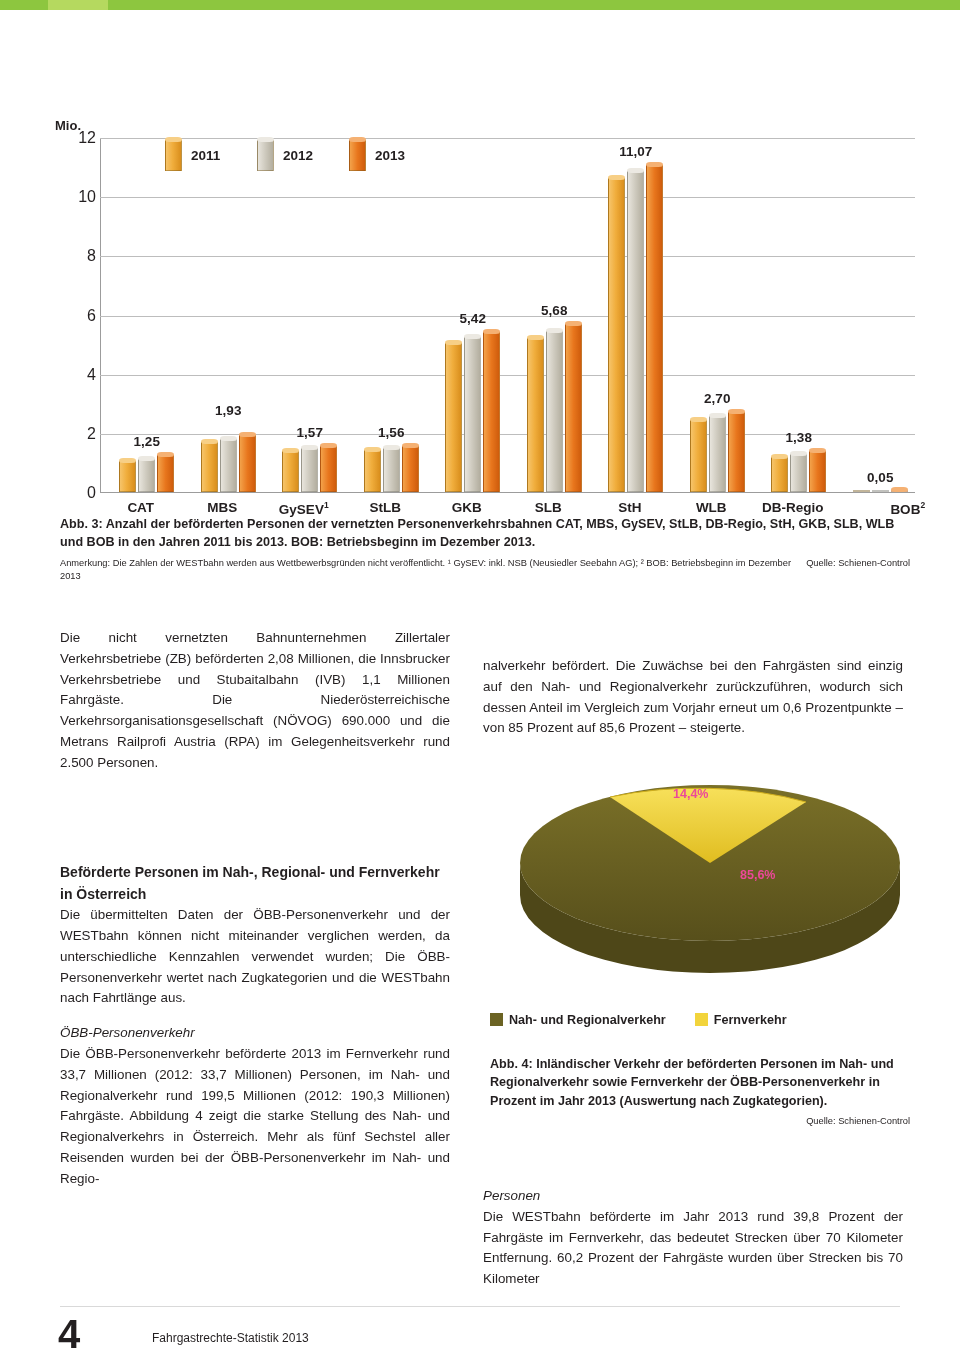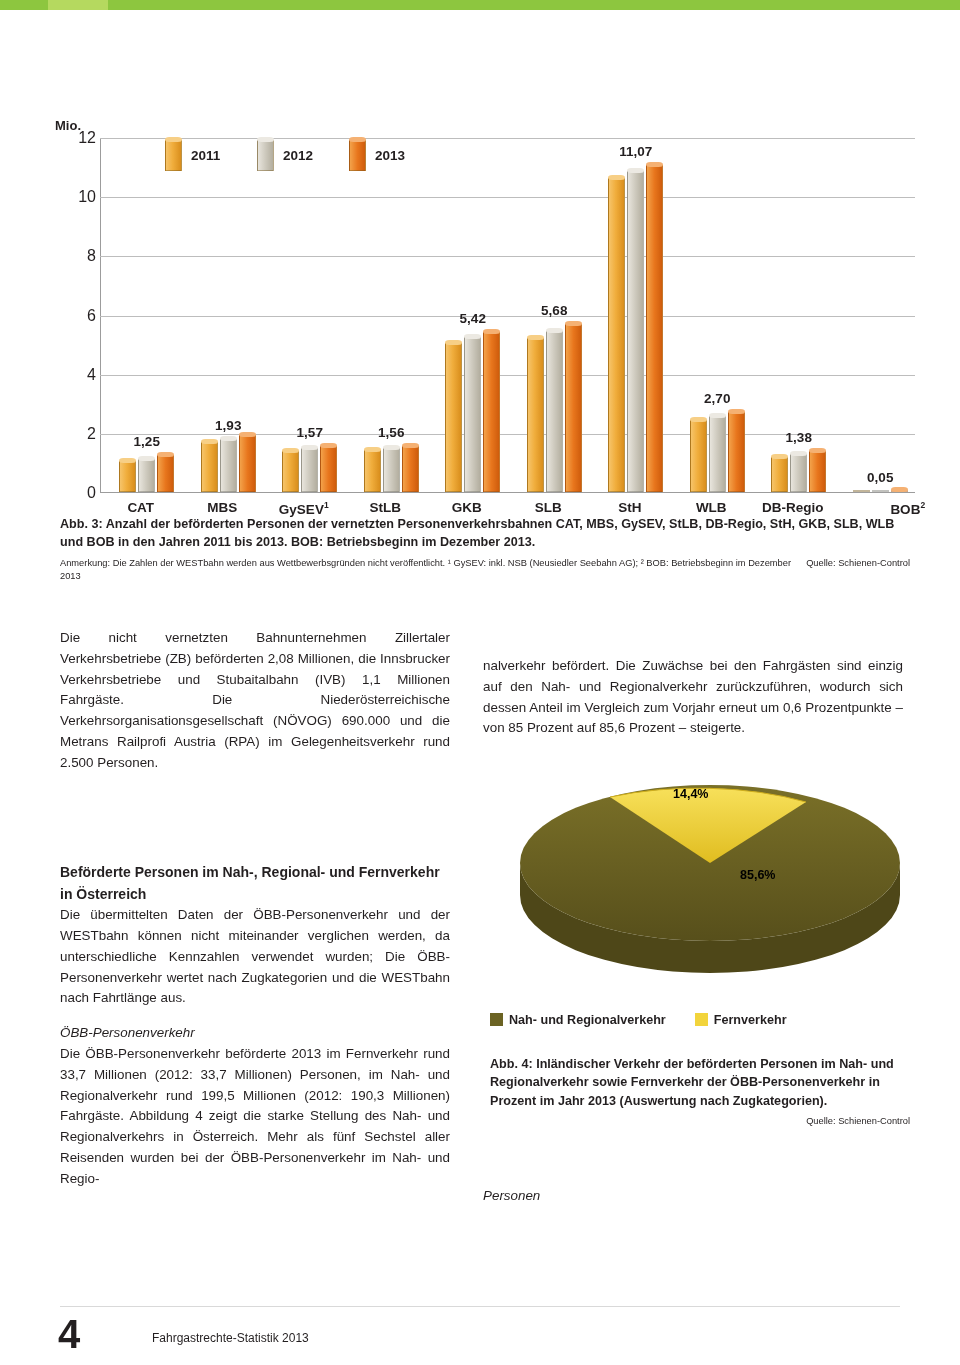--- a/index.html
+++ b/index.html
@@ -55,21 +55,21 @@
 
   
   .colL{position:absolute;left:60px;width:390px;}
   .colR{position:absolute;left:483px;width:420px;margin-top:28px;}
   p.body{font-size:13.4px;line-height:1.55;margin:0 0 0 0;text-align:justify;}
   .h-sub{font-size:14px;font-weight:bold;line-height:1.55;margin:0;}
   .it{font-style:italic;font-size:13.4px;line-height:1.55;margin:0;}
 
   
   .pie-wrap{position:absolute;left:490px;top:745px;width:420px;height:300px;}
-  .pie-label{position:absolute;font-size:12.5px;font-weight:bold;color:#000000;text-align:right;}
+  .pie-label{position:absolute;font-size:12.5px;font-weight:bold;color:#ec4899;text-align:right;}
   .pielegend{position:absolute;left:0;top:268px;font-size:12.6px;font-weight:bold;}
   .pielegend .sw{display:inline-block;width:13px;height:13px;vertical-align:-2px;margin-right:6px;}
 
   .cap2{position:absolute;left:490px;top:1055px;width:420px;}
   .cap2 .t{font-size:12.6px;font-weight:bold;line-height:1.45;}
   .cap2 .q{margin-top:6px;font-size:9.3px;text-align:right;}
 
   
   .footer{position:absolute;left:0;bottom:0;width:960px;height:70px;}
   .pagenum{position:absolute;left:58px;bottom:8px;font-size:40px;font-weight:bold;color:#231f20;}
@@ -121,21 +121,21 @@
           <div class="top"></div>
         </div>
         <div class="bar b2012" style="left: 19px; height: 53.25px;">
           <div class="top"></div>
         </div>
         <div class="bar b2013" style="left: 38px; height: 57.0958px;">
           <div class="top"></div>
         </div>
       </div>
       <div class="xlabel" style="left: 81.5px; width: 81.5px;">MBS</div>
-      <div class="vlabel" style="left: 94.75px; width: 67px; text-align: center; top: 280px;">1,93</div>
+      <div class="vlabel" style="left: 94.75px; width: 67px; text-align: center; top: 265px;">1,93</div>
       <div class="grp" style="left: 182.25px; width: 55px;">
         <div class="bar b2011" style="left: 0px; height: 41.4167px;">
           <div class="top"></div>
         </div>
         <div class="bar b2012" style="left: 19px; height: 43.7833px;">
           <div class="top"></div>
         </div>
         <div class="bar b2013" style="left: 38px; height: 46.4458px;">
           <div class="top"></div>
         </div>
@@ -270,20 +270,21 @@
 
 <div class="colL" style="top:862px;">
   <p class="h-sub">Beförderte Personen im Nah-, Regional- und Fernverkehr in Österreich</p>
   <p class="body">Die übermittelten Daten der ÖBB-Personenverkehr und der WESTbahn können nicht miteinander verglichen werden, da unterschiedliche Kennzahlen verwendet wurden; Die ÖBB-Personenverkehr wertet nach Zugkategorien und die WESTbahn nach Fahrtlänge aus.</p>
   <p class="it" style="margin-top:14px;">ÖBB-Personenverkehr</p>
   <p class="body">Die ÖBB-Personenverkehr beförderte 2013 im Fernverkehr rund 33,7 Millionen (2012: 33,7 Millionen) Personen, im Nah- und Regionalverkehr rund 199,5 Millionen (2012: 190,3 Millionen) Fahrgäste. Abbildung 4 zeigt die starke Stellung des Nah- und Regionalverkehrs in Österreich. Mehr als fünf Sechstel aller Reisenden wurden bei der ÖBB-Personenverkehr im Nah- und Regio-</p>
 </div>
 
 <div class="colR" style="top:1158px;">
   <p class="it">Personen</p>
+  <p class="body">Die WESTbahn beförderte im Jahr 2013  rund 39,8 Prozent der Fahrgäste im Fernverkehr, das bedeutet Strecken über 70 Kilometer Entfernung. 60,2 Prozent der Fahrgäste wurden über Strecken bis 70 Kilometer</p>
 </div>
 
 <div class="pie-wrap">
   <svg width="420" height="268" viewBox="0 0 420 268">
     <defs>
       <linearGradient id="gdark" x1="0" y1="0" x2="0" y2="1">
         <stop offset="0%" stop-color="#7a7028"></stop>
         <stop offset="100%" stop-color="#574f1b"></stop>
       </linearGradient>
       <linearGradient id="gyell" x1="0" y1="0" x2="0" y2="1">

